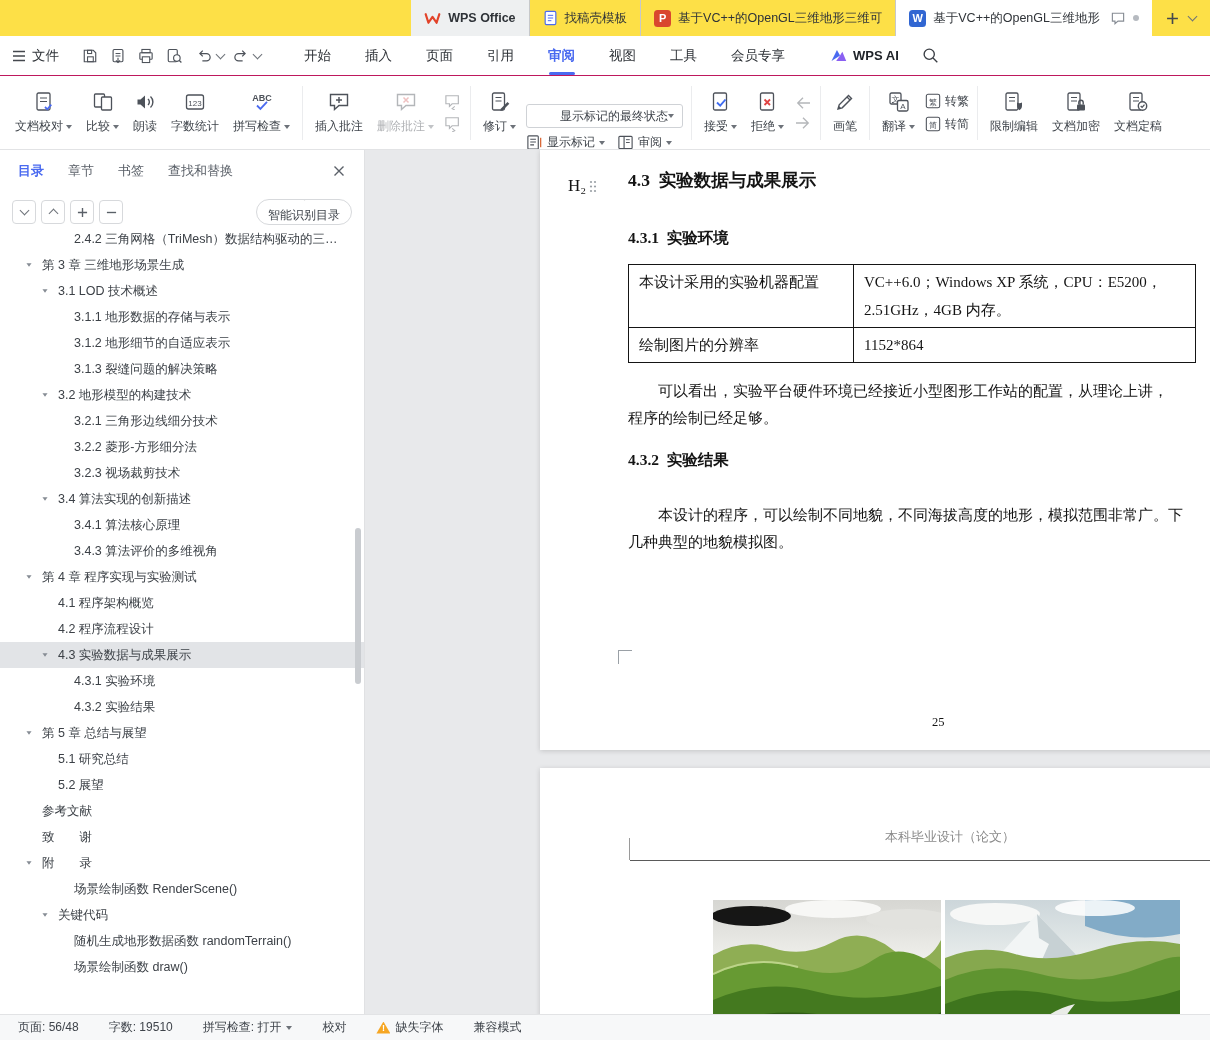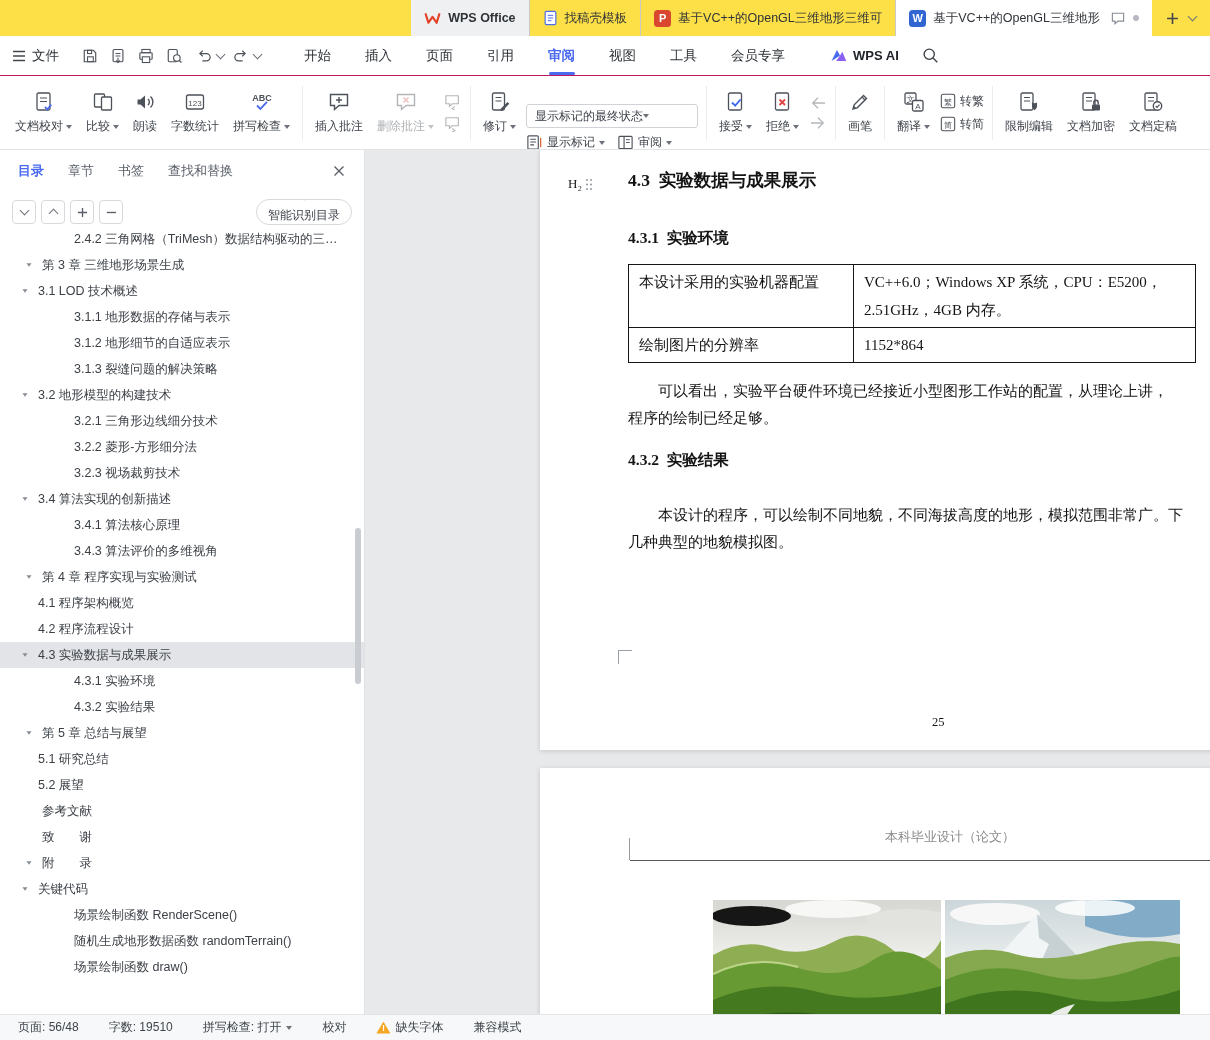--- a/index.html
+++ b/index.html
@@ -38,57 +38,57 @@
   .ribbon{height:74px;background:#fff;border-bottom:1px solid #e2e3e5;display:flex;align-items:center;padding:0 8px;flex:0 0 auto;overflow:hidden;}
   .rbtn{display:flex;flex-direction:column;align-items:center;justify-content:center;gap:4px;padding:4px 7px;height:62px;border-radius:4px;font-size:12px;color:#3f444b;flex:0 0 auto;white-space:nowrap;}
   .rbtn svg{flex:0 0 auto;}
   .rlabel{display:flex;align-items:center;gap:3px;}
   .rsep{width:1px;height:54px;background:#ebecee;margin:0 5px;flex:0 0 auto;}
   .rbtn.disabled{opacity:.42;}
   .mini-col{display:flex;flex-direction:column;justify-content:center;gap:6px;flex:0 0 auto;margin:0 3px;}
   .mini-btn{display:flex;align-items:center;gap:4px;font-size:12px;color:#3f444b;white-space:nowrap;}
   .mini-btn.disabled{opacity:.42;}
   .mini-row{display:flex;align-items:center;gap:12px;}
-  .rselect{width:172px;height:24px;border:1px solid #cfd2d6;border-radius:3px;background:#fff;display:flex;align-items:center;justify-content:flex-start;padding:0 8px;font-size:12px;color:#3f444b;margin-top:30px;}
+  .rselect{width:157px;height:24px;border:1px solid #cfd2d6;border-radius:3px;background:#fff;display:flex;align-items:center;justify-content:flex-end;padding:0 8px;font-size:12px;color:#3f444b;margin-top:30px;}
 
   .tri{width:0;height:0;border-left:3.5px solid transparent;border-right:3.5px solid transparent;border-top:4.2px solid #6d7279;display:inline-block;}
   .chev{display:inline-block;width:7px;height:7px;border-right:1.5px solid #6d7279;border-bottom:1.5px solid #6d7279;transform:rotate(45deg);margin-top:-3px;}
   .chev.up{transform:rotate(-135deg);margin-top:3px;}
 
   
   .main{flex:1;display:flex;min-height:0;}
 
   
   .sidebar{width:365px;background:#fff;border-right:1px solid #e0e1e3;display:flex;flex-direction:column;position:relative;flex:0 0 auto;}
   .side-tabs{height:42px;display:flex;align-items:center;gap:24px;padding:0 18px;font-size:13px;color:#5a6068;flex:0 0 auto;}
   .side-tab.active{color:#4a6af0;font-weight:bold;}
   .side-close{margin-left:auto;width:22px;height:22px;display:flex;align-items:center;justify-content:center;}
   .side-toolbar{height:40px;display:flex;align-items:center;gap:5px;padding:0 12px;flex:0 0 auto;}
   .sq{width:24px;height:24px;border:1px solid #d7d9dc;border-radius:4px;display:flex;align-items:center;justify-content:center;background:#fff;}
   .pill{margin-left:auto;height:26px;border:1px solid #d7d9dc;border-radius:13px;padding:0 11px;font-size:12px;display:flex;align-items:center;gap:6px;color:#3f444b;background:#fff;flex-direction:column;}
   .toc{flex:1;overflow:hidden;margin-top:-6px;}
   .toc-item{height:26px;display:flex;align-items:center;font-size:12.5px;color:#3c4147;white-space:nowrap;padding-right:18px;}
   .toc-item.lv0{padding-left:26px;}
-  .toc-item.lv1{padding-left:22px;}
+  .toc-item.lv1{padding-left:42px;}
   .toc-item.lv2{padding-left:58px;}
   .toc-item.selected{background:#e2e4e7;}
   .toc-arrow{width:16px;flex:0 0 16px;display:flex;align-items:center;visibility:hidden;}
   .toc-arrow .tri{border-top-color:#868c94;transform:scale(.85);}
   .toc-item.arrow .toc-arrow{visibility:visible;}
   .toc-label{overflow:hidden;text-overflow:ellipsis;}
   .side-scroll{position:absolute;right:3px;top:378px;width:6px;height:156px;border-radius:3px;background:#c9ccd0;}
 
   
   .docarea{flex:1;position:relative;background:#e8e9eb;overflow:hidden;}
   .page{position:absolute;left:175px;width:730px;background:#fff;box-shadow:0 1px 5px rgba(0,0,0,.16);}
   .page1{top:0;height:600px;}
   .page2{top:618px;height:430px;}
   .doc-serif, .doc-serif *{font-family:"Liberation Serif","DejaVu Serif",serif;color:#141414;}
   .abs{position:absolute;}
-  .hmark{left:28px;top:26px;display:flex;align-items:center;gap:3px;color:#9aa0a6;font-size:13px;font-family:"Liberation Sans",sans-serif;}
+  .hmark{left:28px;top:26px;display:flex;align-items:center;gap:3px;color:#9aa0a6;font-size:17px;font-family:"Liberation Sans",sans-serif;}
   .doc-h1{left:88px;top:18px;font-size:17.5px;font-weight:bold;white-space:pre;}
   .doc-h2a{left:88px;top:78px;font-size:15.5px;font-weight:bold;white-space:pre;}
   .doc-h2b{left:88px;top:300px;font-size:15.5px;font-weight:bold;white-space:pre;}
   .dtable{left:88px;top:114px;border-collapse:collapse;width:568px;font-size:15px;}
   .dtable td{border:1.4px solid #151515;vertical-align:top;padding:3px 10px;line-height:28px;}
   .dtable .c1{width:225px;}
   .res-val{padding-left:26px;}
   .para{left:88px;width:630px;font-size:15px;line-height:27px;}
   .para1{top:228px;}
   .para2{top:352px;}
@@ -715,32 +715,32 @@
             <span class="toc-label">致　　谢</span>
           </div>
 
           <div class="toc-item lv0 arrow">
             <span class="toc-arrow">
               <span class="tri"></span>
             </span>
             <span class="toc-label">附　　录</span>
           </div>
 
+          <div class="toc-item lv2">
+            <span class="toc-arrow">
+              <span class="tri"></span>
+            </span>
+            <span class="toc-label">场景绘制函数 RenderScene()</span>
+          </div>
+
           <div class="toc-item lv1 arrow">
             <span class="toc-arrow">
               <span class="tri"></span>
             </span>
             <span class="toc-label">关键代码</span>
-          </div>
-
-          <div class="toc-item lv2">
-            <span class="toc-arrow">
-              <span class="tri"></span>
-            </span>
-            <span class="toc-label">场景绘制函数 RenderScene()</span>
           </div>
 
           <div class="toc-item lv2">
             <span class="toc-arrow">
               <span class="tri"></span>
             </span>
             <span class="toc-label">随机生成地形数据函数 randomTerrain()</span>
           </div>
 
           <div class="toc-item lv2">

